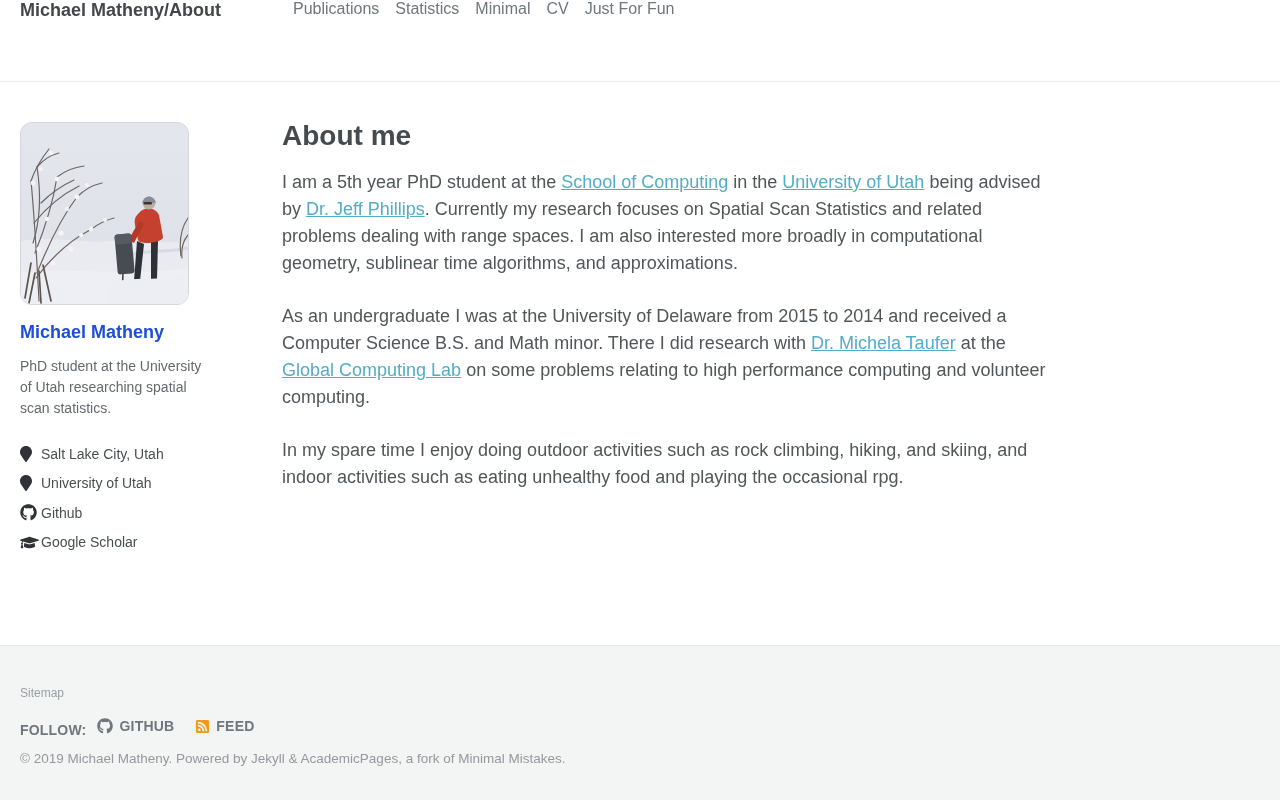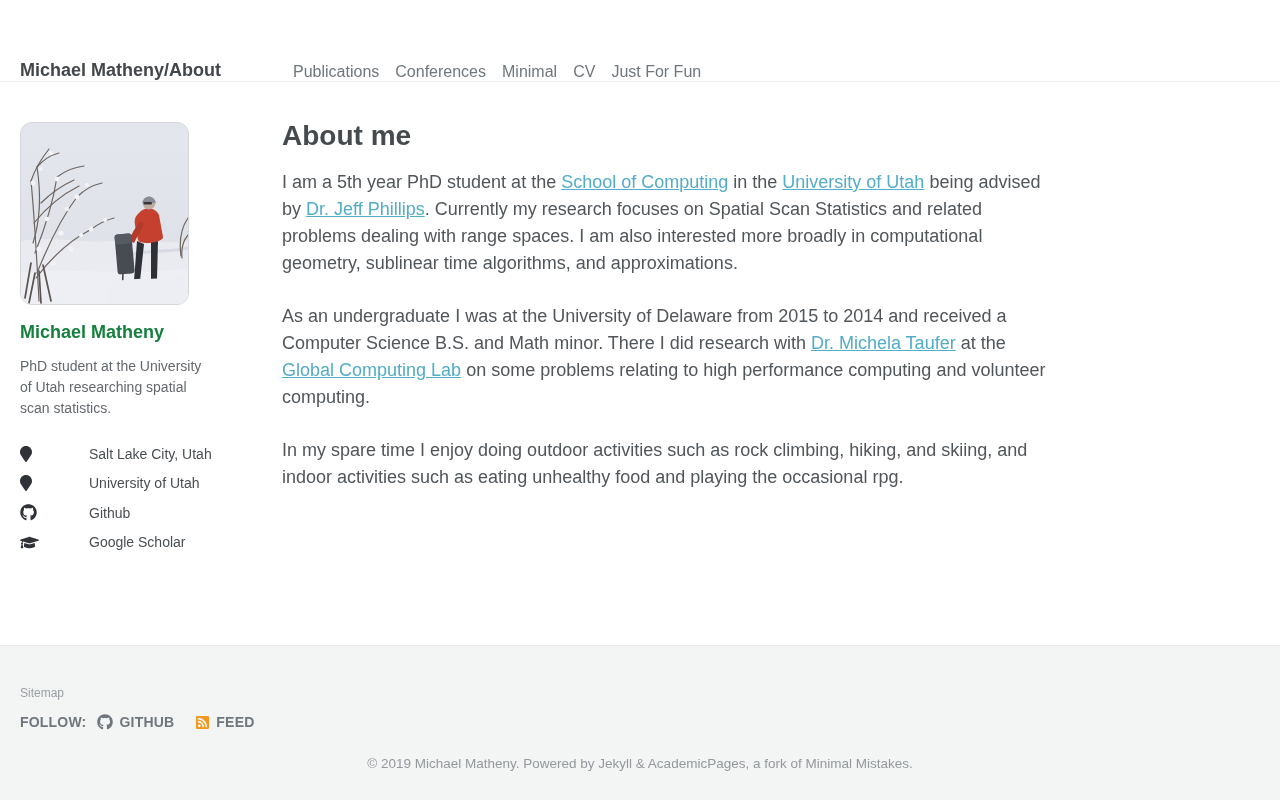--- a/index.html
+++ b/index.html
@@ -6,63 +6,63 @@
   html, body { margin: 0; padding: 0; }
   body {
     font-family: "Liberation Sans", "DejaVu Sans", sans-serif;
     background: #ffffff;
     color: #494e52;
   }
   .page { width: 1280px; height: 800px; display: flex; flex-direction: column; overflow: hidden; background:#fff; }
 
   
   .masthead { height: 82px; flex: none; border-bottom: 1px solid #ebeced; }
-  .masthead-inner { height: 100%; display: flex; align-items: flex-end; padding: 0 20px; }
+  .masthead-inner { height: 100%; display: flex; align-items: flex-start; padding: 0 20px; }
   .site-title { font-size: 18px; font-weight: 700; color: #43474b; text-decoration: none; cursor: pointer; white-space: nowrap; }
   .primary-nav { margin-left: 72px; display: flex; align-items: center; gap: 16px; }
   .nav-link { font-size: 16px; color: #6f777d; text-decoration: none; cursor: pointer; white-space: nowrap; }
 
   
   .content { display: flex; padding: 36px 18px 0 18px; height: 563px; flex: none; }
   .sidebar { width: 202px; flex: none; margin-right: 62px; }
   .avatar-frame { width: 169px; height: 183px; margin: 4px 0 0 2px; border: 1px solid #d5d6d9; border-radius: 12px; overflow: hidden; background: #e3e5ec; }
   .avatar-frame svg { display: block; }
-  .author-name { font-size: 18px; font-weight: 700; color: #15803d; margin: 17px 0 13px 2px; }
+  .author-name { font-size: 18px; font-weight: 700; color: #1d4ed8; margin: 17px 0 13px 2px; }
   .author-bio { font-size: 14px; line-height: 1.5; color: #64696e; margin: 0 0 27px 2px; width: 192px; }
   .author-links { list-style: none; margin: 0; padding: 0 0 0 2px; }
-  .author-links li { display: flex; align-items: center; margin-bottom: 13px; font-size: 14px; color: #494e52; gap: 48px; }
+  .author-links li { display: flex; align-items: center; margin-bottom: 13px; font-size: 14px; color: #494e52; }
   .author-links li.linked { cursor: pointer; }
   .al-icon { width: 21px; flex: none; display: flex; align-items: center; }
   .al-icon svg { display: block; }
 
   .main { width: 764px; font-size: 18px; line-height: 1.5; color: #51565a; }
   .page-title { font-size: 28px; line-height: 1.25; font-weight: 700; color: #454a4e; margin: 0 0 16px 0; }
   .para { margin: 0 0 26px 0; }
   .inline-link { color: var(--link-blue, #52adc8); text-decoration: underline; cursor: pointer; }
 
   
   .page-footer { flex: 1; background: var(--footer-background, #f3f4f4); border-top: 1px solid #e7e8e9; padding: 37px 20px 0 20px; }
   .sitemap-link { display: inline-block; font-size: 12px; color: #9aa0a5; text-decoration: none; cursor: pointer; }
   .follow-row { margin-top: 13px; display: flex; align-items: center; font-size: 14px; font-weight: 700; color: #6f777d; letter-spacing: 0.2px; }
-  .follow-label { margin-right: 11px; }
+  .follow-label { margin-right: 11px; margin-top: 8px; }
   .follow-link { display: flex; align-items: center; color: #6f777d; text-decoration: none; cursor: pointer; margin-right: 21px; }
   .follow-link .f-icon { display: flex; align-items: center; margin-right: 6px; }
-  .copyright { margin-top: 26px; font-size: 13.5px; color: #94999e; text-align: center; }
+  .copyright { margin-top: 13px; font-size: 13.5px; color: #94999e; }
 </style>
 </head>
 <body>
 
 <div class="page">
 
   <header class="masthead">
     <div class="masthead-inner">
       <a class="site-title">Michael Matheny/About</a>
       <nav class="primary-nav">
         <a class="nav-link">Publications</a>
-        <a class="nav-link">Conferences</a>
+        <a class="nav-link">Statistics</a>
         <a class="nav-link">Minimal</a>
         <a class="nav-link">CV</a>
         <a class="nav-link">Just For Fun</a>
       </nav>
     </div>
   </header>
 
   <div class="content">
 
     <aside class="sidebar">

